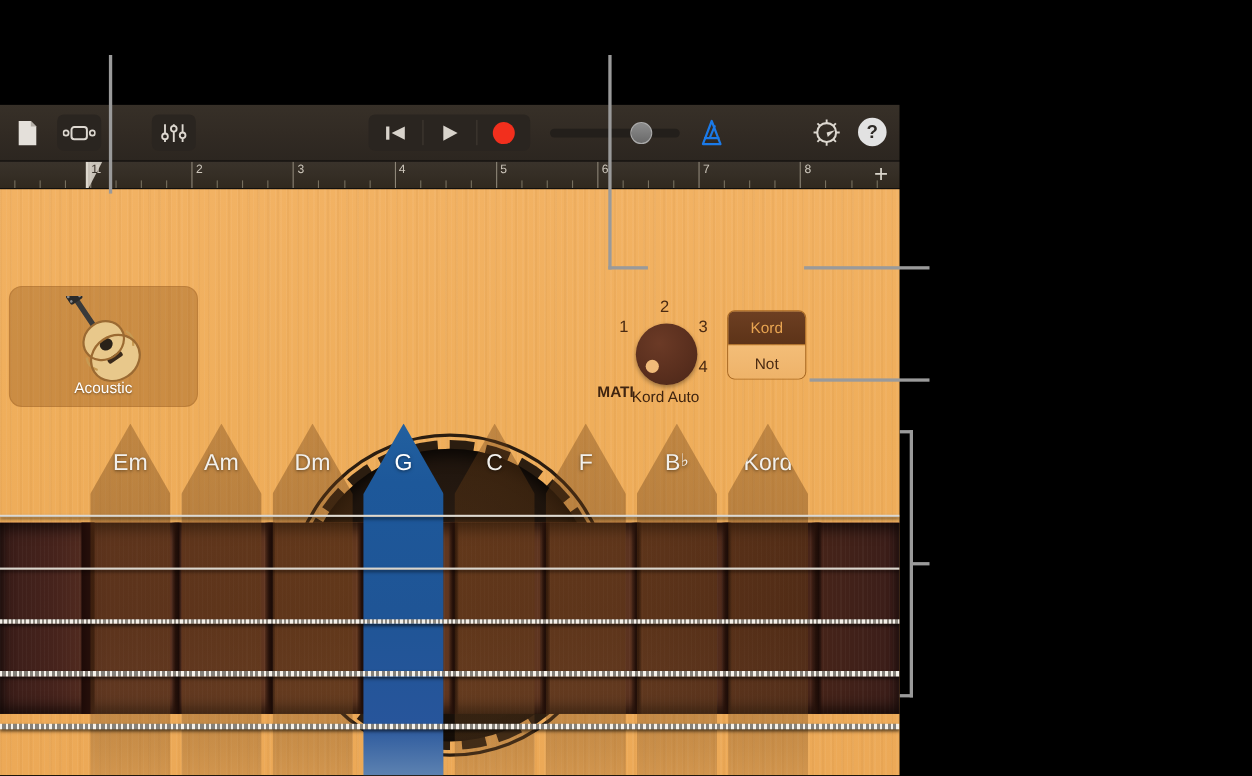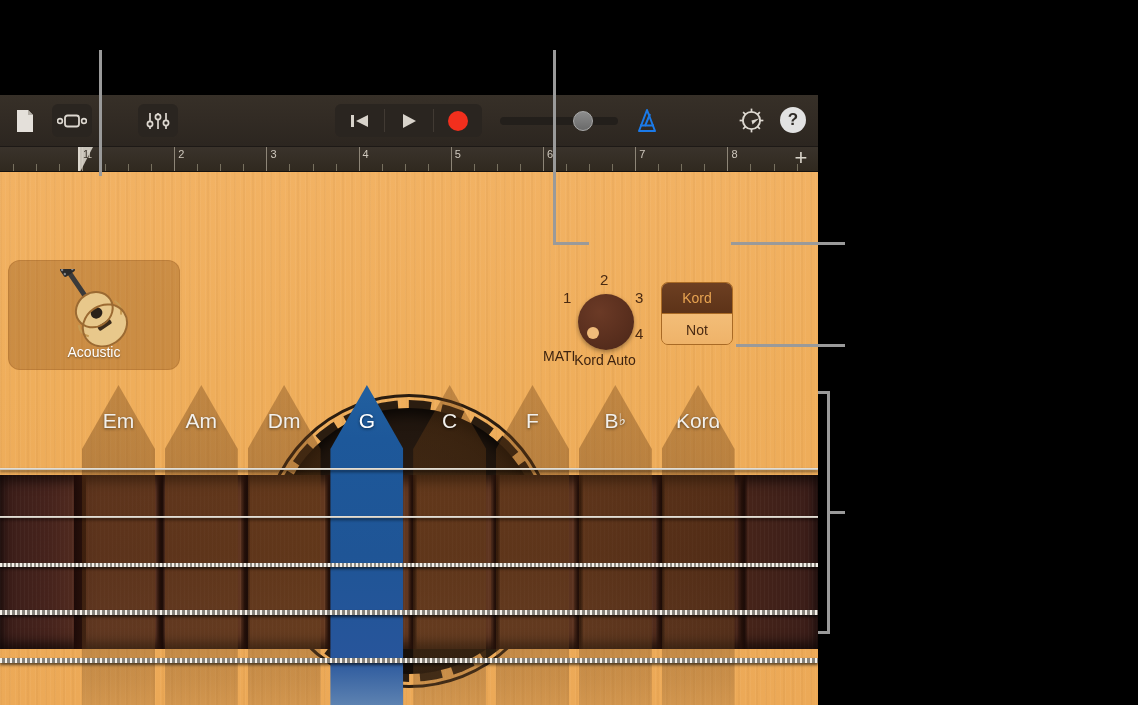--- a/index.html
+++ b/index.html
@@ -125,21 +125,21 @@
   }
   #knob-dot { position: absolute; left: 9px; top: 33px; width: 12px; height: 12px;
     border-radius: 50%; background: #f0bb7a; }
   .knob-num { position: absolute; color: #4a2a12; font-size: 15px; }
   #kn1 { left: 18px; top: 17px; }
   #kn2 { left: 55px; top: -1px; }
   #kn3 { left: 90px; top: 17px; }
   #kn4 { left: 90px; top: 53px; }
   #knob-caption { position: absolute; left: 0; width: 120px; top: 80px; text-align: center;
     color: #3f2410; font-size: 14px; }
-  #mati-label { position: absolute; left: 543px; top: 176px; color: #3f2410; font-size: 14px; z-index: 24; }
+  #mati-label { position: absolute; left: 543px; top: 176px; color: #3f2410; font-size: 14px; z-index: 24; font-weight: bold; }
 
   
   #kord-switch {
     position: absolute; left: 661px; top: 110px; width: 72px; height: 63px;
     border-radius: 7px; overflow: hidden; border: 1px solid #a96a25; z-index: 24;
   }
   .ks-row { height: 31px; display: flex; align-items: center; justify-content: center; font-size: 14px; }
   #ks-kord { background: linear-gradient(180deg,#6d3f22,#5d3318); color: #e8a451; border-bottom: 1px solid #a96a25; }
   #ks-not { background: linear-gradient(180deg,#f3bd78,#eeb268); color: #4a2a12; height: 32px; }
 

